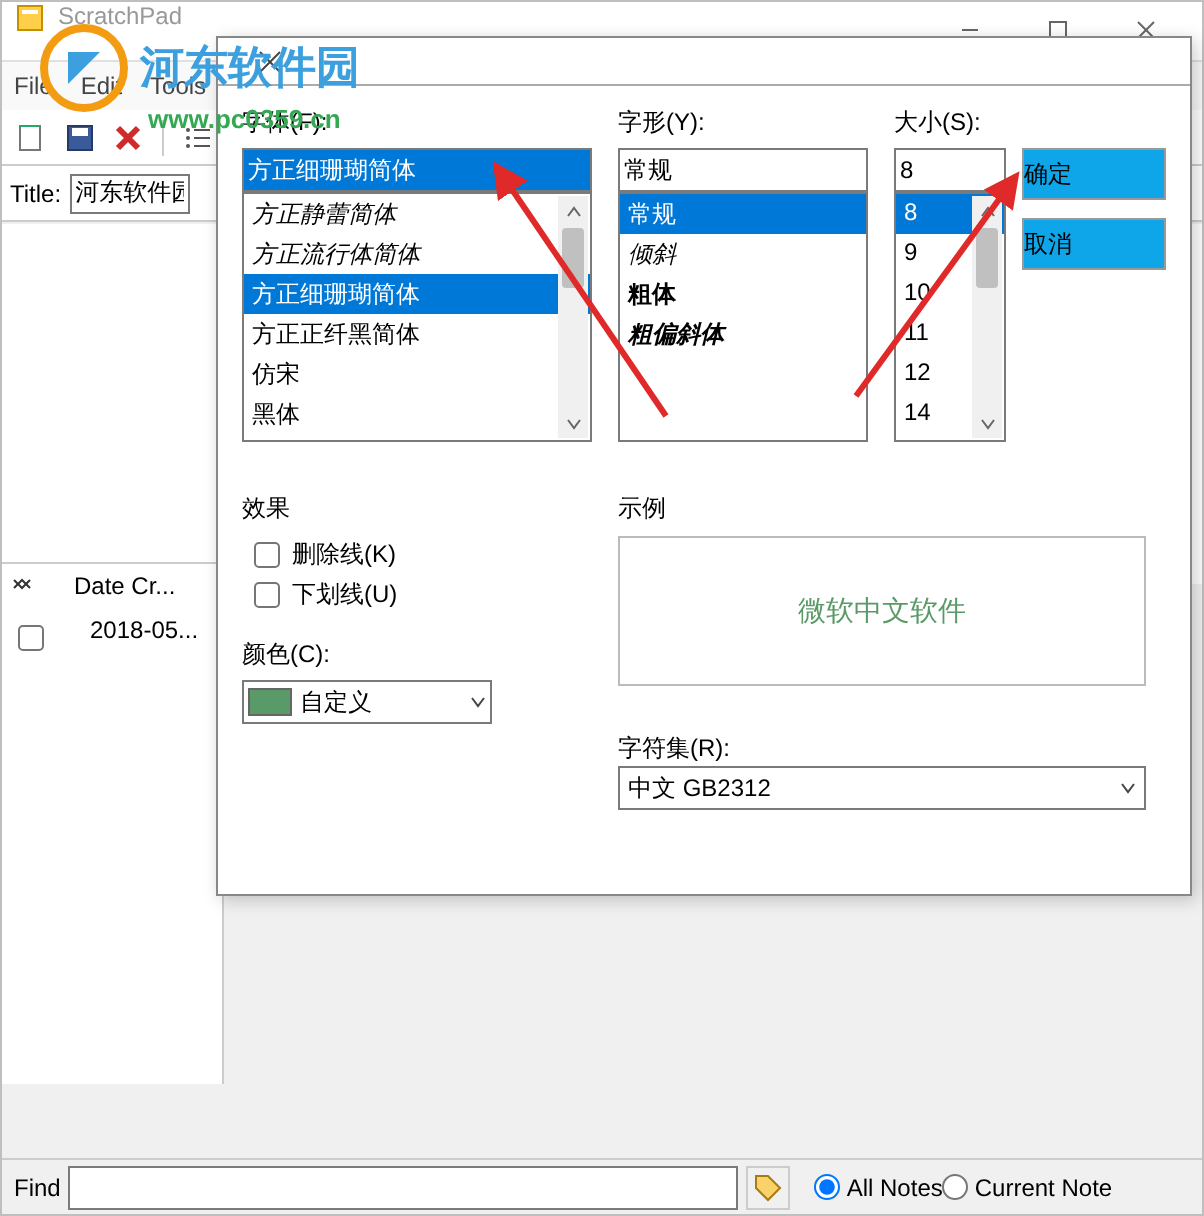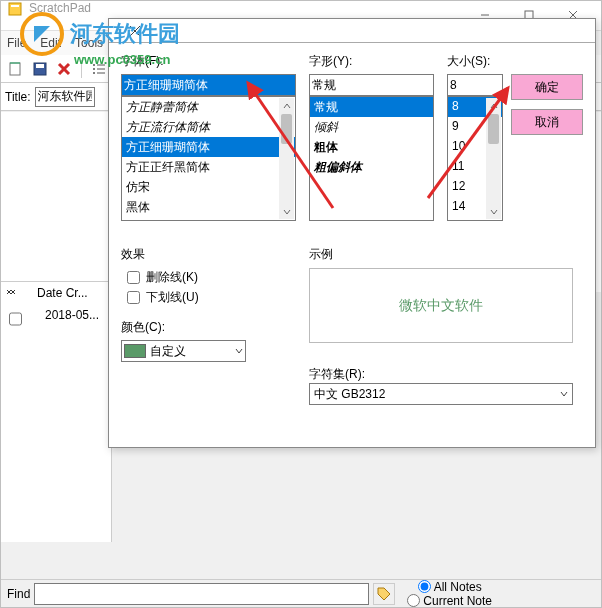--- a/index.html
+++ b/index.html
@@ -49,39 +49,39 @@
   .chk-row { height: 20px; display: flex; align-items: center; gap: 6px; margin-left: 6px; }
   .chk-row input { margin: 0; }
   .color-combo { width: 125px; height: 22px; border: 1px solid #7a7a7a; display: flex; align-items: center; padding: 1px 2px; gap: 4px; }
   .color-swatch { width: 22px; height: 14px; background: #5a9a68; border: 1px solid #666; }
   .combo-arrow { margin-left: auto; }
 
   .sample-box { position: absolute; top: 225px; left: 200px; width: 264px; height: 75px; border: 1px solid #bbb; display: flex; align-items: center; justify-content: center; color: #5a9a68; font-size: 14px; font-family: serif; }
   .charset-combo { position: absolute; top: 340px; left: 200px; width: 264px; height: 22px; border: 1px solid #7a7a7a; display: flex; align-items: center; padding: 1px 4px; }
   .charset-combo .combo-arrow { margin-left: auto; }
 
-  .dlg-btn { position: absolute; width: 72px; height: 26px; border: 1px solid #999; background: #f9a8d4; display: flex; align-items: center; justify-content: center; }
+  .dlg-btn { position: absolute; width: 72px; height: 26px; border: 1px solid #999; background: #0ea5e9; display: flex; align-items: center; justify-content: flex-start; }
   .dlg-btn-ok { top: 55px; right: 12px; }
   .dlg-btn-cancel { top: 90px; right: 12px; margin-left: 15px; }
 
   
   .wm { position: absolute; top: 12px; left: 20px; display: flex; align-items: center; gap: 6px; pointer-events: none; z-index: 999; }
   .wm .wm-circle { width: 44px; height: 44px; border: 4px solid #f39c12; border-radius: 50%; display: flex; align-items: center; justify-content: center; position: relative; }
   .wm .wm-circle::before { content:""; position:absolute; width: 0; height: 0; border-left: 8px solid #3ba0dd; border-right: 8px solid transparent; border-top: 8px solid #3ba0dd; border-bottom: 8px solid transparent; }
   .wm .wm-text { font-size: 22px; font-weight: bold; color: #3ba0dd; }
   .wm .wm-url { position: absolute; top: 40px; left: 54px; font-size: 13px; color: #34a853; font-weight: bold; }
 
   
   .arrows { position: absolute; top: 18px; left: 108px; width: 488px; height: 430px; pointer-events: none; z-index: 998; }
 
   
   .sc-btn { position:absolute; left:0; right:0; height:15px; display:flex; align-items:center; justify-content:center; background:#f0f0f0; }
   .sc-btn svg { width: 8px; height: 8px; }
 
-  .radio-row { display: flex; align-items: center; gap: 0; margin-left: 8px; flex-direction: column; }
+  .radio-row { display: flex; align-items: center; gap: 0; margin-left: 8px; }
   .radio-row label { display:flex; align-items:center; gap:3px; }
   .radio-row input { margin:0; }
 </style>
 </head>
 <body>
 
 <div class="main-window">
 
   <div class="title-bar">
     <span class="icon-box">

